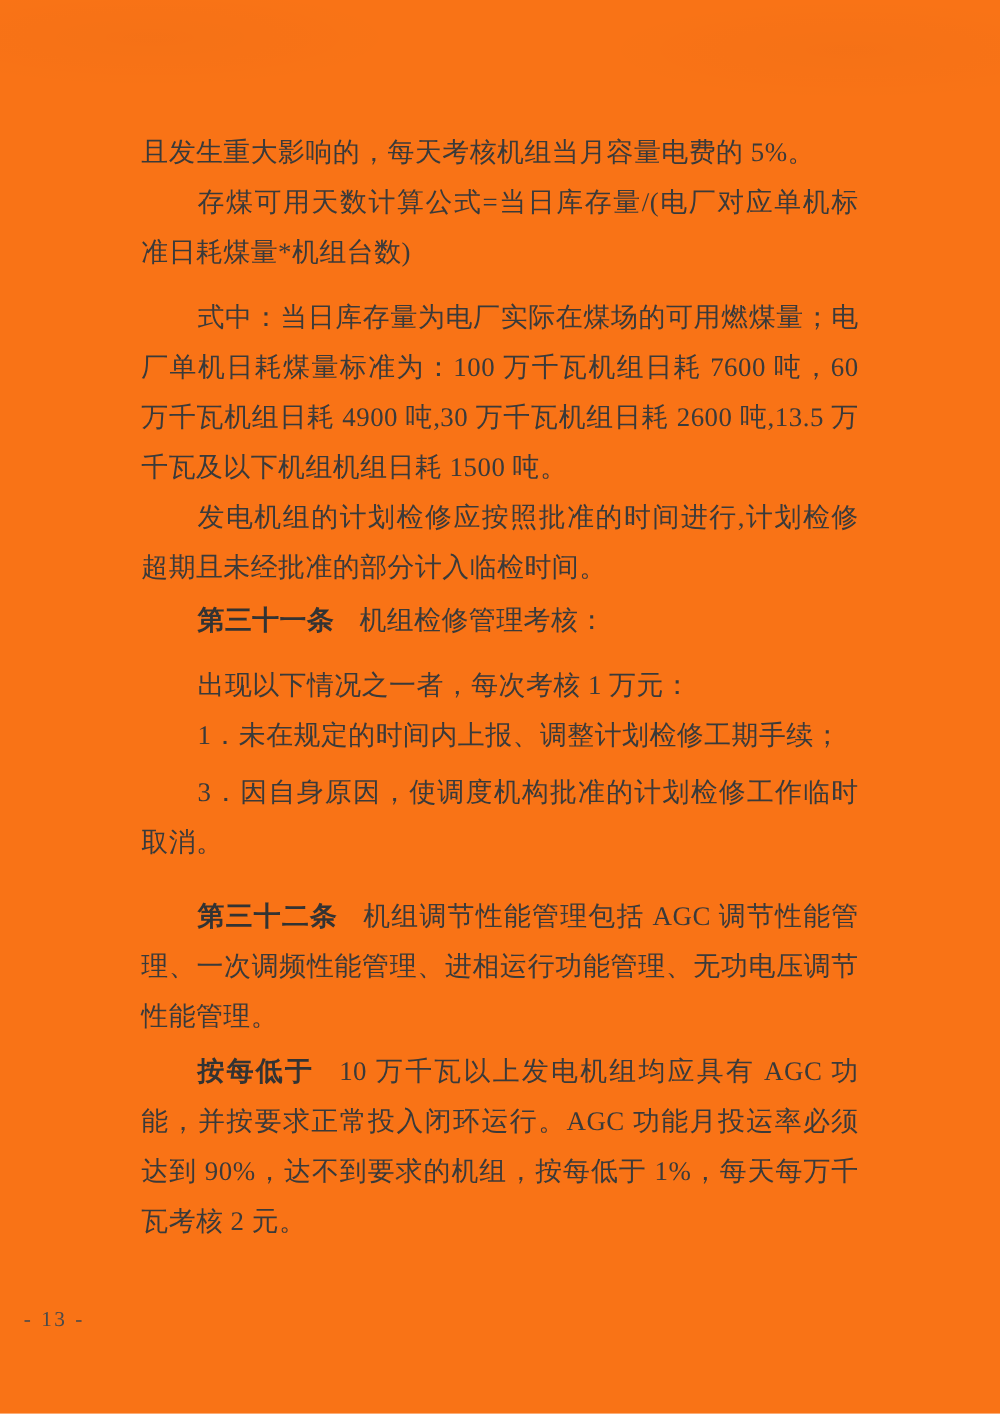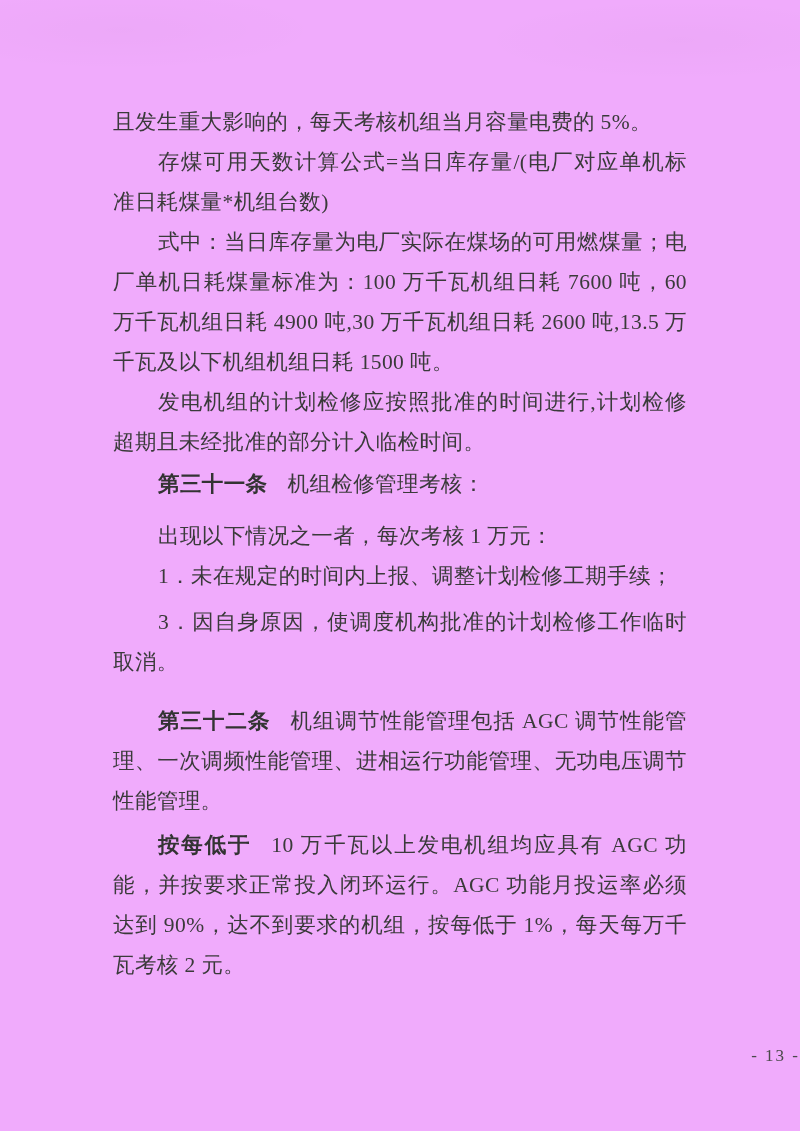--- a/index.html
+++ b/index.html
@@ -6,21 +6,21 @@
   html, body {
     margin: 0;
     padding: 0;
     background: #ffffff;
   }
   .page {
     position: relative;
     width: 800px;
     height: 1131px;
     margin: 0 auto;
-    background: #f0abfc;
+    background: #f97316;
     overflow: hidden;
     font-family: "Liberation Serif", "DejaVu Serif", serif;
   }
   
   .page::before {
     content: "";
     position: absolute;
     inset: 0;
     background:
       radial-gradient(ellipse 300px 60px at 120px 30px, rgba(0,0,0,0.015), transparent 70%),
@@ -48,34 +48,35 @@
   .article-no {
     font-weight: 700;
     margin-right: 20px;
     color: #333333;
   }
   .footer {
     position: absolute;
     left: 0;
     right: 0;
     top: 1046px;
-    text-align: right;
+    text-align: left;
     font-size: 17px;
     color: #4a4a4a;
     letter-spacing: 2px;
+    padding-left: 19px;
   }
 </style>
 </head>
 <body>
 
 <div class="page">
   <div class="content" id="doc-content">
       <p><span>且发生重大影响的，每天考核机组当月容量电费的 5%。</span></p>
       <p class="indent" style=""><span>存煤可用天数计算公式=当日库存量/(电厂对应单机标准日耗煤量*机组台数)</span></p>
-      <p class="indent" style=""><span>式中：当日库存量为电厂实际在煤场的可用燃煤量；电厂单机日耗煤量标准为：100 万千瓦机组日耗 7600 吨，60 万千瓦机组日耗 4900 吨,30 万千瓦机组日耗 2600 吨,13.5 万千瓦及以下机组机组日耗 1500 吨。</span></p>
+      <p class="indent" style="margin-top: 12px;"><span>式中：当日库存量为电厂实际在煤场的可用燃煤量；电厂单机日耗煤量标准为：100 万千瓦机组日耗 7600 吨，60 万千瓦机组日耗 4900 吨,30 万千瓦机组日耗 2600 吨,13.5 万千瓦及以下机组机组日耗 1500 吨。</span></p>
       <p class="indent"><span>发电机组的计划检修应按照批准的时间进行,计划检修超期且未经批准的部分计入临检时间。</span></p>
       <p class="indent" style="margin-top: 2px;"><span class="article-no">第三十一条</span><span>机组检修管理考核：</span></p>
       <p class="indent" style="margin-top: 12px;"><span>出现以下情况之一者，每次考核 1 万元：</span></p>
       <p class="indent"><span>1．未在规定的时间内上报、调整计划检修工期手续；</span></p>
       <p class="indent" style="margin-top: 6px;"><span>3．因自身原因，使调度机构批准的计划检修工作临时取消。</span></p>
       <p class="indent" style="margin-top: 19px;"><span class="article-no">第三十二条</span><span>机组调节性能管理包括 AGC 调节性能管理、一次调频性能管理、进相运行功能管理、无功电压调节性能管理。</span></p>
       <p class="indent" style="margin-top: 4px;"><span class="article-no">按每低于</span><span>10 万千瓦以上发电机组均应具有 AGC 功能，并按要求正常投入闭环运行。AGC 功能月投运率必须达到 90%，达不到要求的机组，按每低于 1%，每天每万千瓦考核 2 元。</span></p>
     </div>
   <div class="footer">- 13 -</div>
 </div>

